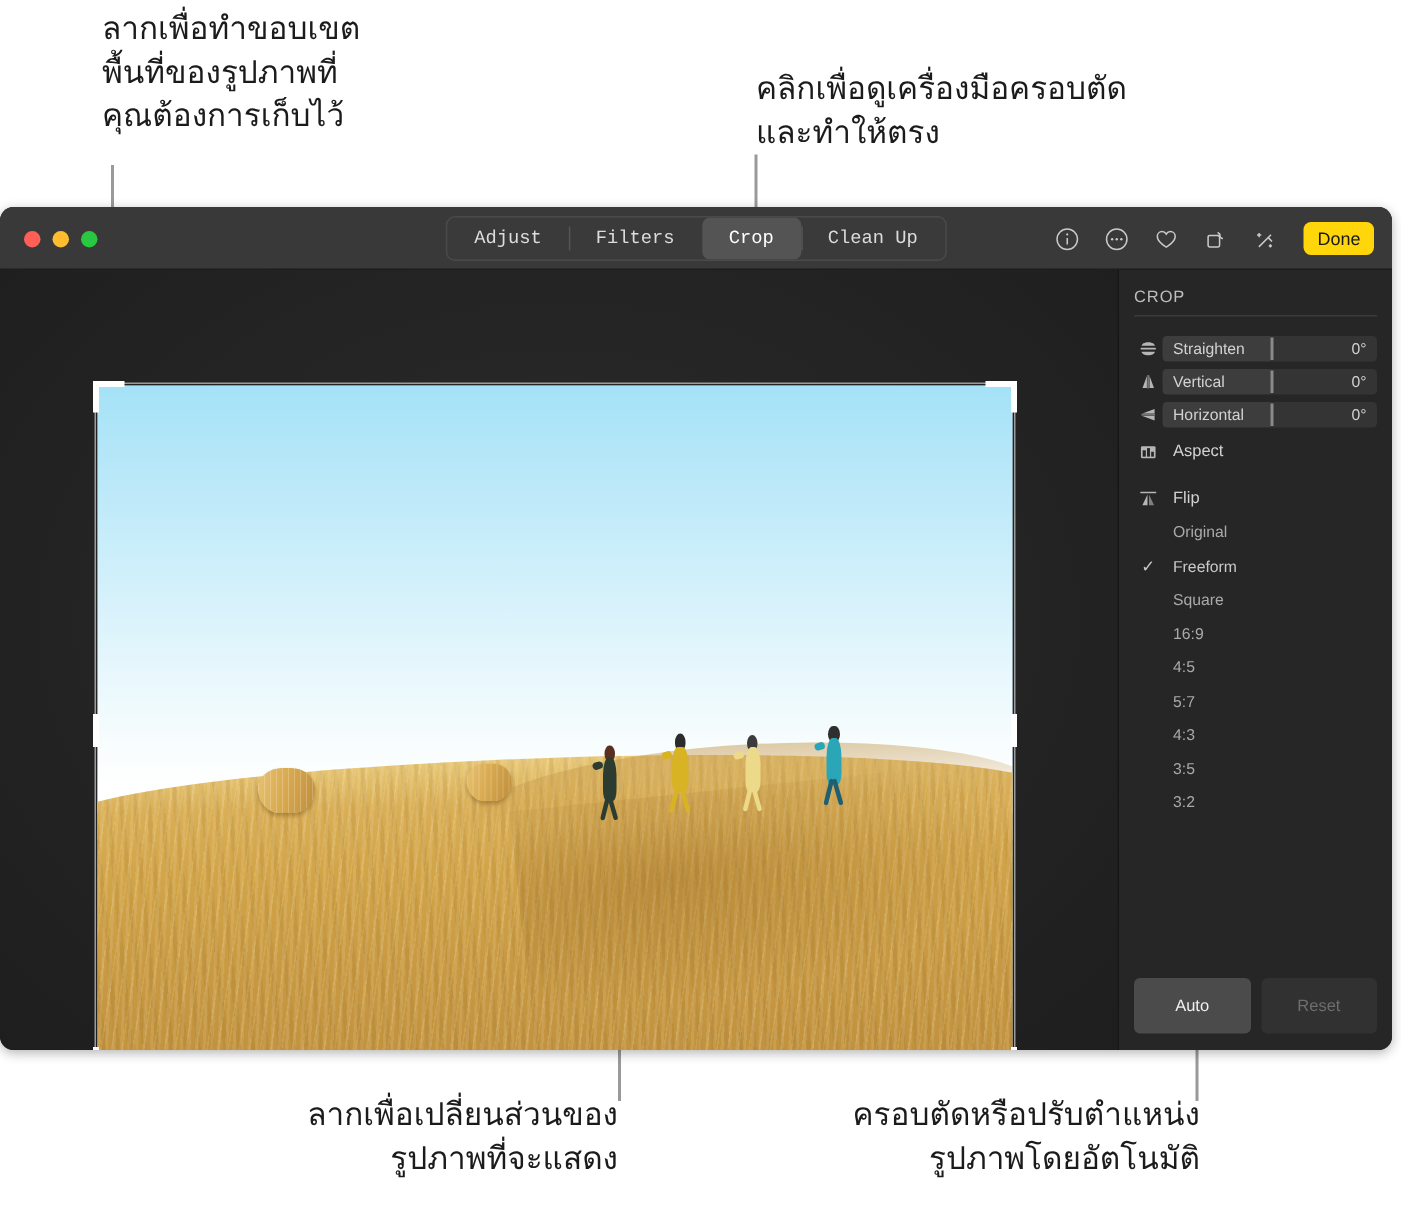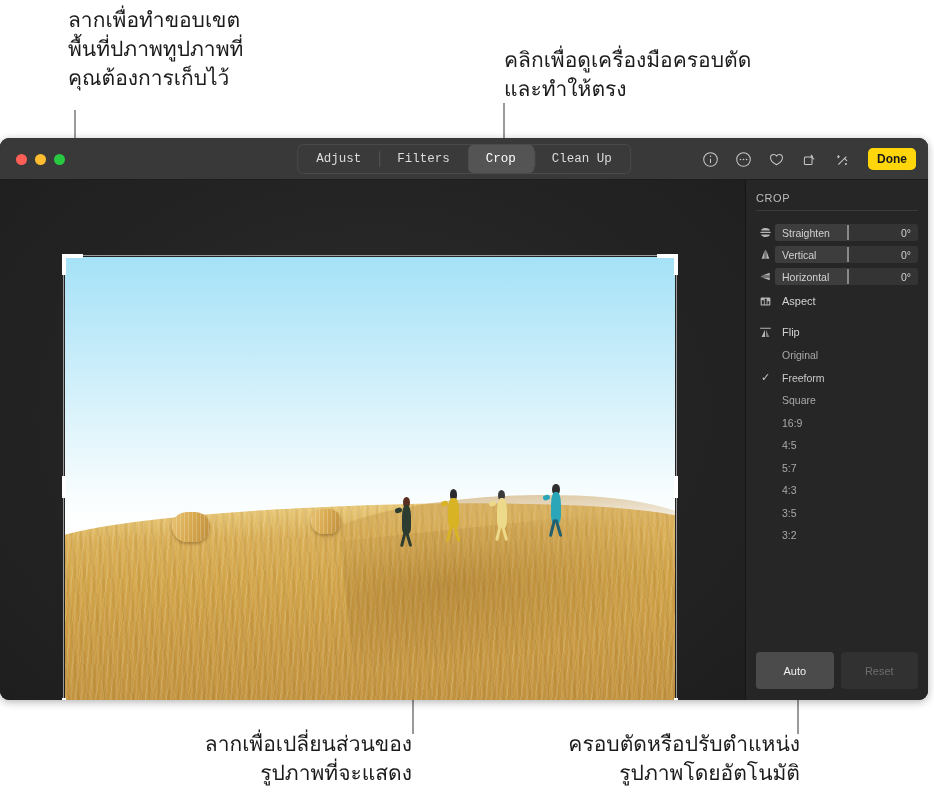--- a/index.html
+++ b/index.html
@@ -57,21 +57,21 @@
   .tab + .tab::before {
     content:""; position:absolute; left:0; top:6px; bottom:6px; width:1px; background:#555;
   }
   .tab.selected { background:#545454; border-radius:5px; color:#ffffff; }
   .tab.selected::before { display:none; }
 
   #toolbar-actions { position:absolute; right:12px; top:0; height:42px; display:flex; align-items:center; gap:13px; }
   .tb-icon { width:20px; height:20px; display:flex; align-items:center; justify-content:center; color:#c9c9c9; }
   .tb-icon svg { display:block; }
   #done-button {
-    background:#ffd60a; color:#1a1a1a; font-size:12px; font-weight:bold;
+    background:#ffd60a; color:#1a1a1a; font-size:12px; font-weight:normal;
     border-radius:5px; padding:4px 9px; margin-left:3px;
   }
 
   
   #window-body { position:relative; height:520px; display:flex; }
 
   #canvas-area {
     position:relative; width:745px; height:520px;
     background:radial-gradient(ellipse at 50% 45%, #2d2d2d 0%, #242424 55%, #1e1e1e 100%);
   }
@@ -208,21 +208,21 @@
     flex:1; height:37px; border-radius:4px; font-size:11px;
     display:flex; align-items:center; justify-content:center;
   }
   #auto-button  { background:#4b4b4b; color:#f0f0f0; }
   #reset-button { background:#313131; color:#6d6d6d; }
 </style>
 </head>
 <body>
 
 <div class="callout" id="callout-top-left">ลากเพื่อทำขอบเขต
-พื้นที่ปภาพทูปภาพที่
+พื้นที่ของรูปภาพที่
 คุณต้องการเก็บไว้</div>
 <div class="leader" id="leader-top-left"></div>
 
 <div class="callout" id="callout-top-right">คลิกเพื่อดูเครื่องมือครอบตัด
 และทำให้ตรง</div>
 <div class="leader" id="leader-top-right"></div>
 
 <div class="callout" id="callout-bottom-left">ลากเพื่อเปลี่ยนส่วนของ
 รูปภาพที่จะแสดง</div>
 <div class="leader" id="leader-bottom-left"></div>

